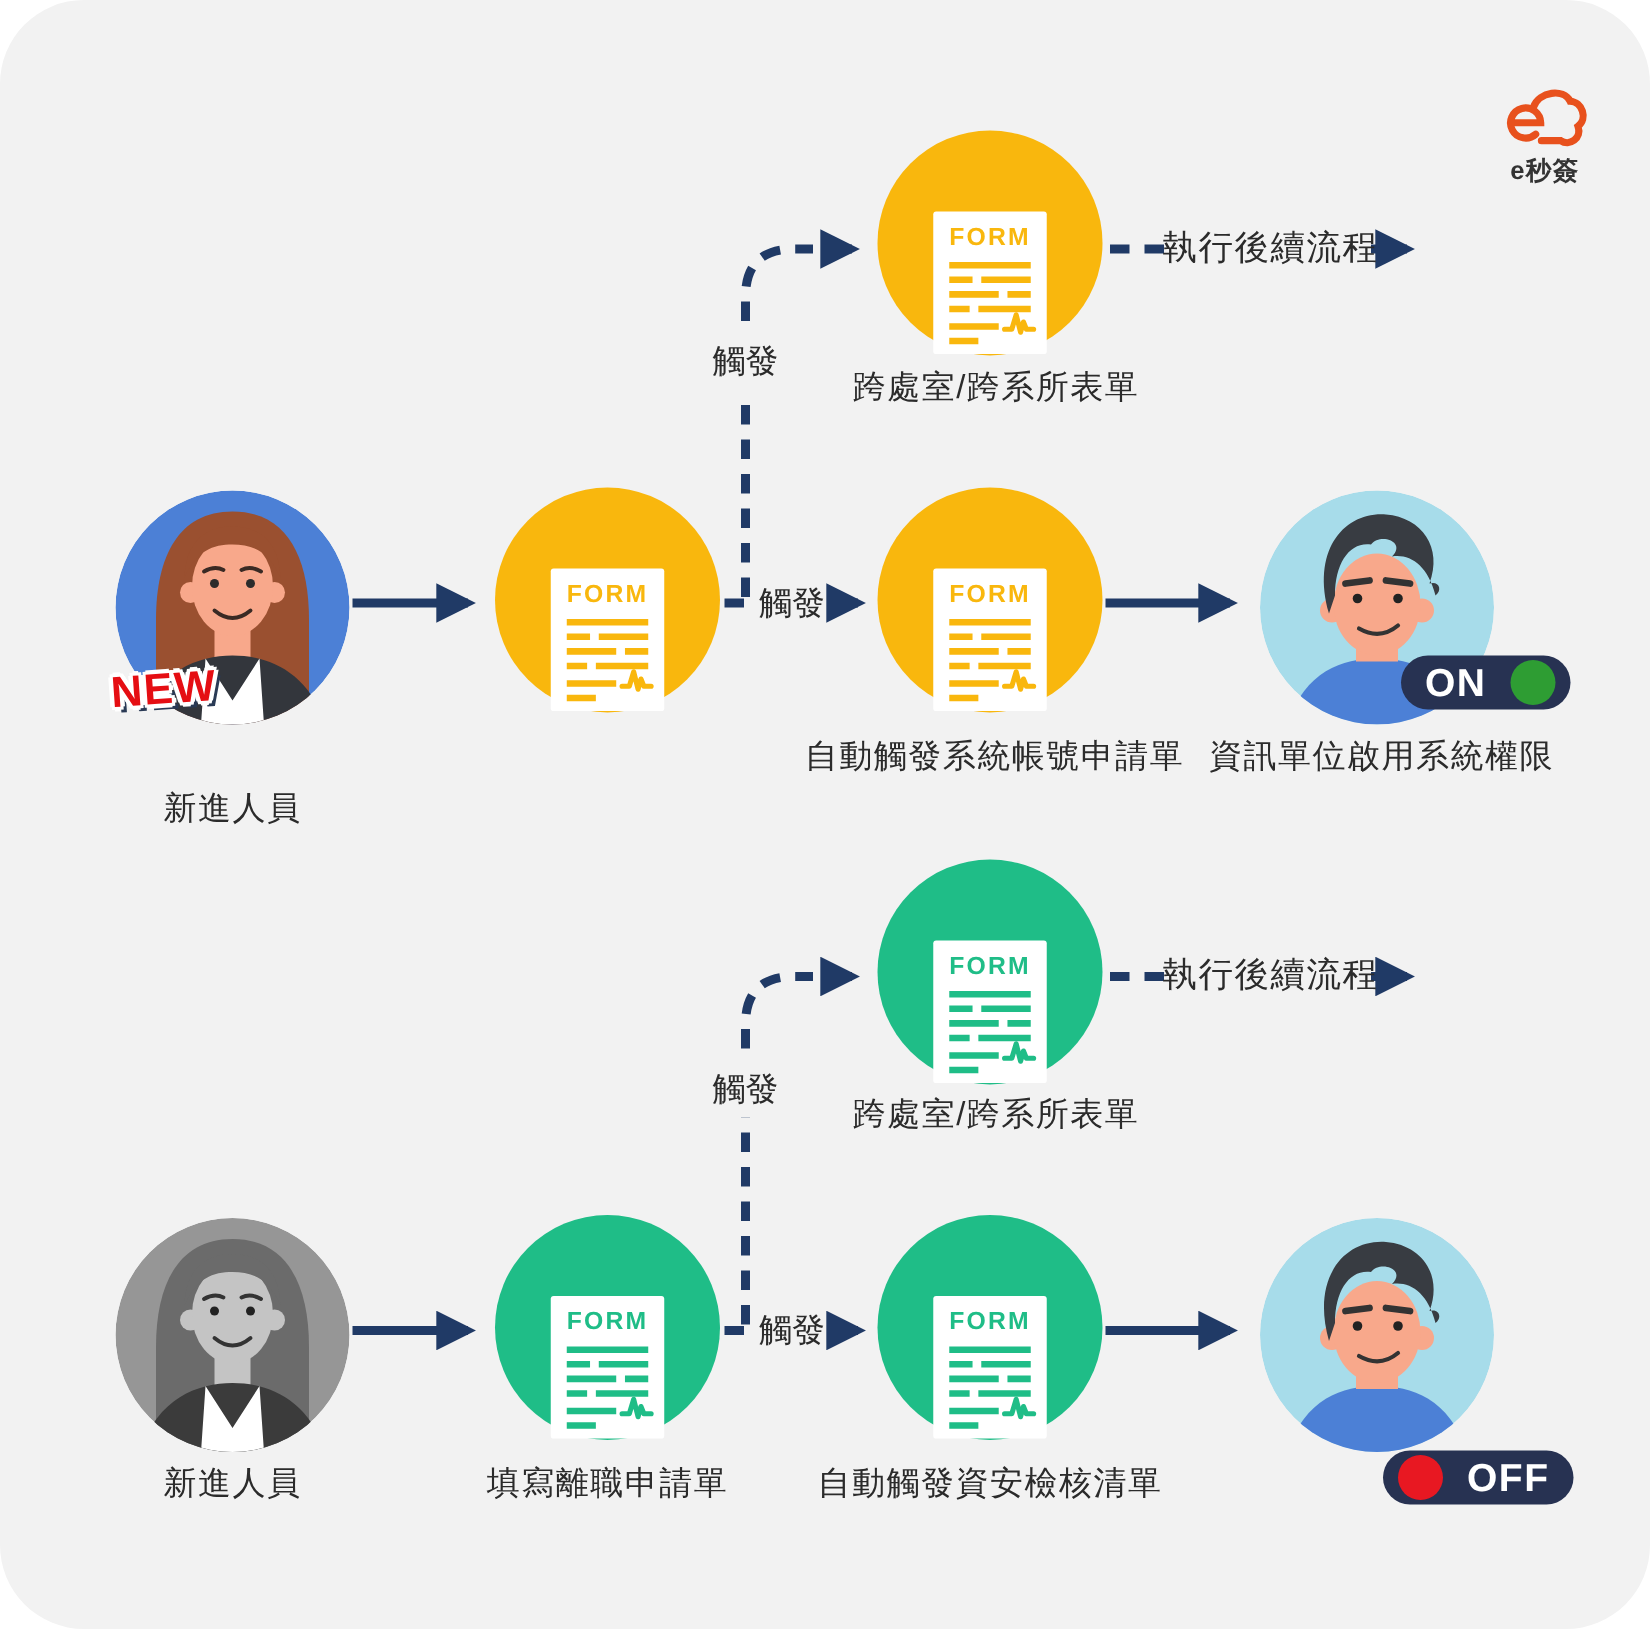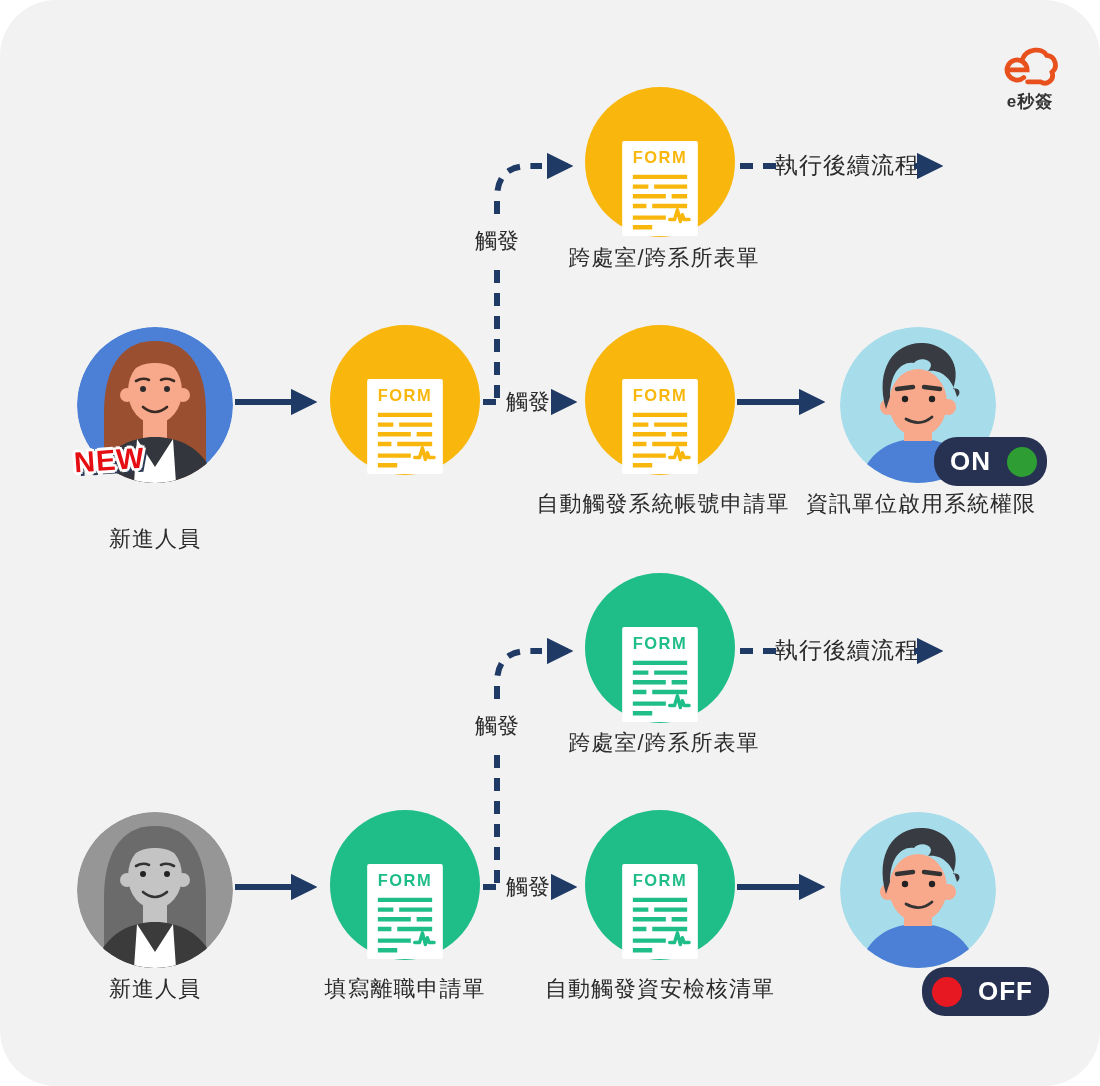--- a/index.html
+++ b/index.html
@@ -56,21 +56,21 @@
   .av-man .feat{stroke:#333333;fill:none;stroke-width:2.8;stroke-linecap:round;}
   .av-man .eye{fill:#222222;}
   
   .new-badge{
     position:absolute;z-index:4;font-size:29px;font-weight:900;letter-spacing:1px;
     color:#e50e13;transform:rotate(-4deg);
     text-shadow:-2px -2px 0 #fff,2px -2px 0 #fff,-2px 2px 0 #fff,2px 2px 0 #fff,
                 0 -3px 0 #fff,0 3px 0 #fff,-3px 0 0 #fff,3px 0 0 #fff,4px 4px 0 #2a3a55;
   }
   .toggle{
-    position:absolute;z-index:4;height:49px;border-radius:23px;background:#273252;
+    position:absolute;z-index:4;height:36px;border-radius:23px;background:#273252;
     display:flex;align-items:center;gap:10px;padding:16px 10px;box-sizing:border-box;
   }
   .toggle .t-label{color:#ffffff;font-size:26px;font-weight:700;letter-spacing:1px;padding:0 6px;}
   .t-dot{width:30px;height:30px;border-radius:50%;display:inline-block;}
   .t-dot.green{background:#2e9d33;}
   .t-dot.red{background:#e81822;}
   
   .logo{position:absolute;z-index:3;text-align:center;}
   .logo-cloud{display:block;margin:0 auto;}
   .logo-text{font-size:17px;font-weight:600;color:#333333;letter-spacing:1px;margin-top:2px;}
@@ -99,21 +99,21 @@
     <path class="solid" d="M235,887 H312" marker-end="url(#ah)"></path>
     <path class="dashed" d="M483,887 H503"></path>
     <path class="dashed" d="M497,883 V683 Q497,651 529,651 H542"></path>
     <path class="solid" d="M548,651 H568" marker-end="url(#ah)"></path>
     <path class="solid" d="M556,887 H572" marker-end="url(#ah)"></path>
     <path class="solid" d="M737,887 H820" marker-end="url(#ah)"></path>
     <path class="dashed" d="M740,651 H778"></path>
     <path class="dashed" d="M914,651 H938" marker-end="url(#ah)"></path>
   </svg>
 
-  <div class="logo" style="left:990px;top:44px;width:80px;position:absolute;">
+  <div class="logo" style="left:990px;top:56px;width:80px;position:absolute;">
     <svg class="logo-cloud" width="58" height="44" viewBox="0 0 60 46">
       <g fill="none" stroke="#e8511d" stroke-width="5" stroke-linecap="round">
         <path d="M8,27 L27,27 A10.5,10.5 0 1 0 23.5,35"></path>
         <path d="M22,16 C26,5 43,3 47.5,12 C56,12.5 60,24 53,29.5 C56,38 47,43.5 41,39.5 L27.5,39.5"></path>
       </g>
     </svg>
     <div class="logo-text">e秒簽</div>
   </div>
 
   <div class="avatar av-woman" style="left:77px;top:327px;">

